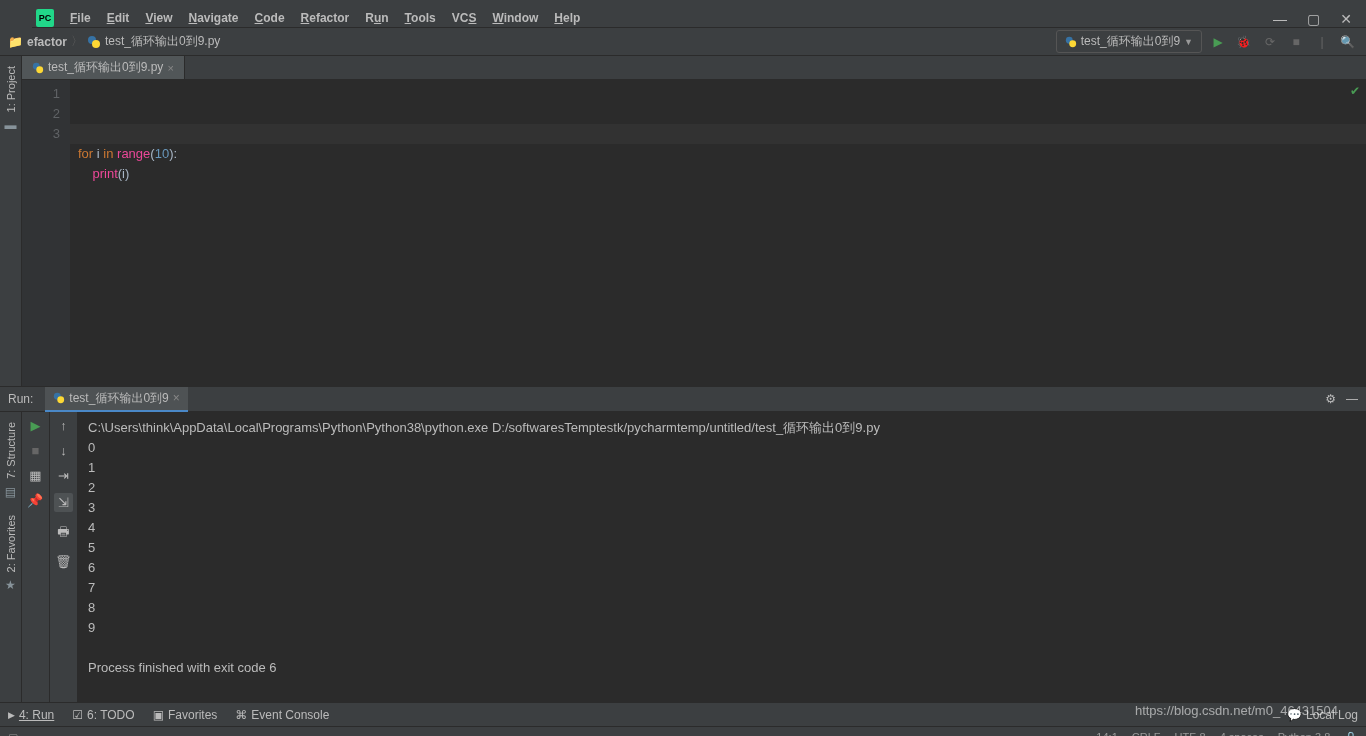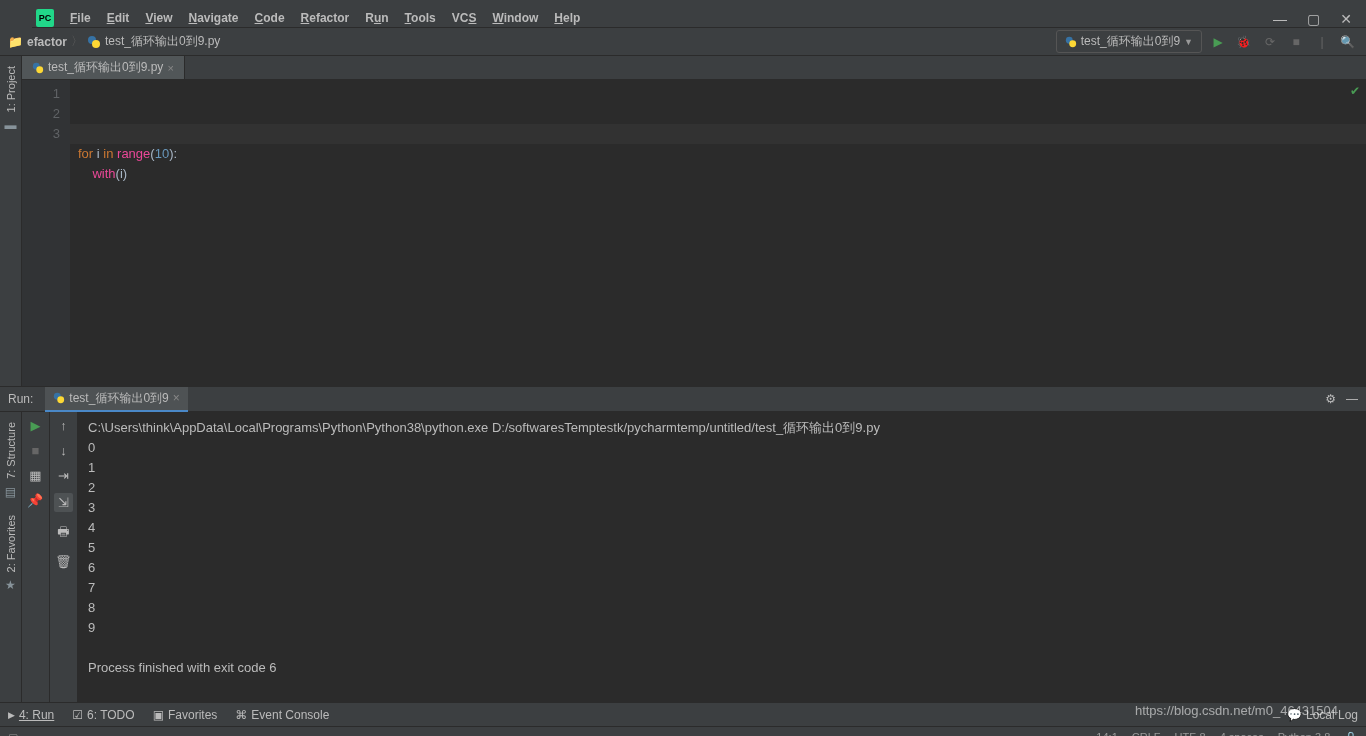--- a/index.html
+++ b/index.html
@@ -147,21 +147,21 @@
     </div>
     <div class="editor-body">
       <div class="line-numbers">
         <div>1</div>
         <div>2</div>
         <div>3</div>
       </div>
       <div class="code-area">
         <div class="current-line-bg"></div>
         <div class="code-content"><span class="kw">for</span> <span class="pl">i</span> <span class="kw">in</span> <span class="fn">range</span><span class="pl">(</span><span class="num">10</span><span class="pl">)</span><span class="pl">:</span>
-    <span class="fn">with</span><span class="pl">(</span><span class="pl">i</span><span class="pl">)</span></div>
+    <span class="fn">print</span><span class="pl">(</span><span class="pl">i</span><span class="pl">)</span></div>
       </div>
       <span class="check-ok">✔</span>
     </div>
   </div>
 </div>
 
 <div class="run-panel-header">
   <span class="run-label">Run:</span>
   <div class="run-tab">
     <svg width="12" height="12" viewBox="0 0 14 14">

